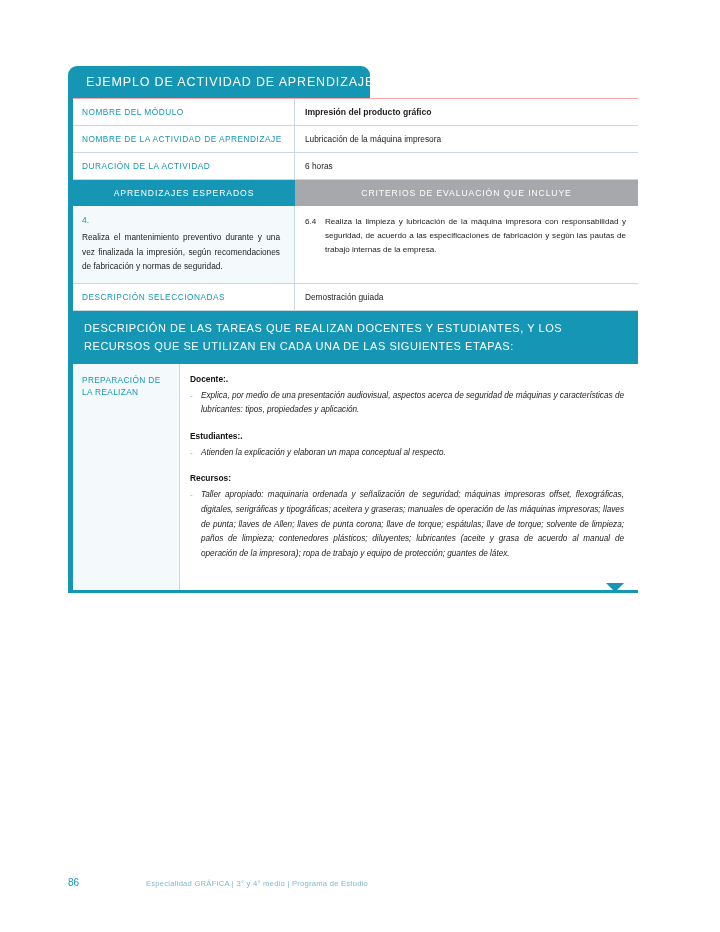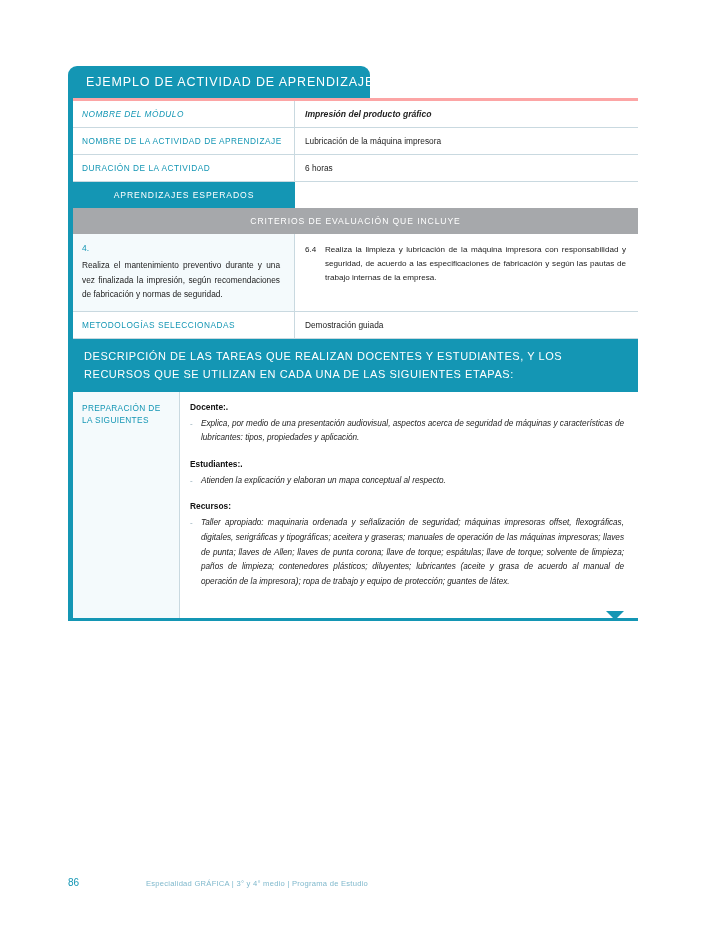--- a/index.html
+++ b/index.html
@@ -53,21 +53,21 @@
     border-left: 5px solid #1496b4;
     box-sizing: border-box;
     background: #ffffff;
   }
 
   .row {
     display: flex;
     border-bottom: 1px solid #c9d9e0;
     box-sizing: border-box;
   }
-  .row:first-child { border-top: 3px solid #fca5a5; font-style: italic; }
+  .row:first-child { border-top: 1px solid #fca5a5; }
 
   .cell-label {
     width: 222px;
     min-width: 222px;
     box-sizing: border-box;
     padding: 7px 10px 7px 9px;
     border-right: 1px solid #c9d9e0;
     color: #1496b4;
     font-size: 8.3px;
     letter-spacing: 0.5px;
@@ -80,21 +80,21 @@
     color: #222222;
     font-size: 8.3px;
     line-height: 1.45;
   }
   .cell-value.bold {
     font-weight: bold;
     font-size: 8.6px;
   }
 
   
-  .hdr-row { display: flex; flex-direction: column; }
+  .hdr-row { display: flex; }
   .hdr-left {
     width: 222px;
     min-width: 222px;
     background: #1496b4;
     color: #ffffff;
     font-size: 8.6px;
     letter-spacing: 0.9px;
     text-align: center;
     padding: 8px 4px;
     box-sizing: border-box;
@@ -288,28 +288,28 @@
       </div>
       <div class="body-right">
         <div class="crit">
           <div class="crit-num">6.4</div>
           <div class="crit-text">Realiza la limpieza y lubricación de la máquina impresora con responsabilidad y seguridad, de acuerdo a las especificaciones de fabricación y según las pautas de trabajo internas de la empresa.</div>
         </div>
       </div>
     </div>
 
     <div class="row">
-      <div class="cell-label">METODOLOGÍAS SELECCIONADAS</div>
+      <div class="cell-label">DESCRIPCIÓN SELECCIONADAS</div>
       <div class="cell-value">Demostración guiada</div>
     </div>
 
     <div class="banner">DESCRIPCIÓN DE LAS TAREAS QUE REALIZAN DOCENTES Y ESTUDIANTES, Y LOS RECURSOS QUE SE UTILIZAN EN CADA UNA DE LAS SIGUIENTES ETAPAS:</div>
 
     <div class="prep-row">
-      <div class="prep-left">PREPARACIÓN DE LA SIGUIENTES</div>
+      <div class="prep-left">PREPARACIÓN DE LA REALIZAN</div>
       <div class="prep-right">
 
         <div class="sub-block">
           <div class="sub-head">Docente:.</div>
           <div class="bullet-item">
             <span class="bullet-dash">-</span>
             <span class="bullet-text">Explica, por medio de una presentación audiovisual, aspectos acerca de seguridad de máquinas y características de lubricantes: tipos, propiedades y aplicación.</span>
           </div>
         </div>
 

